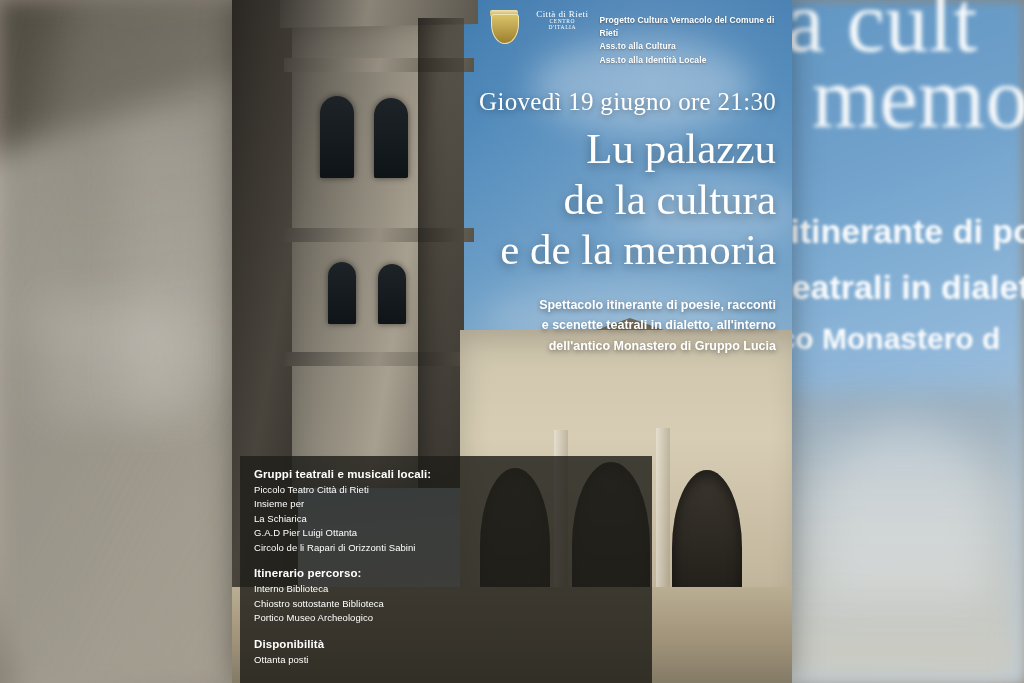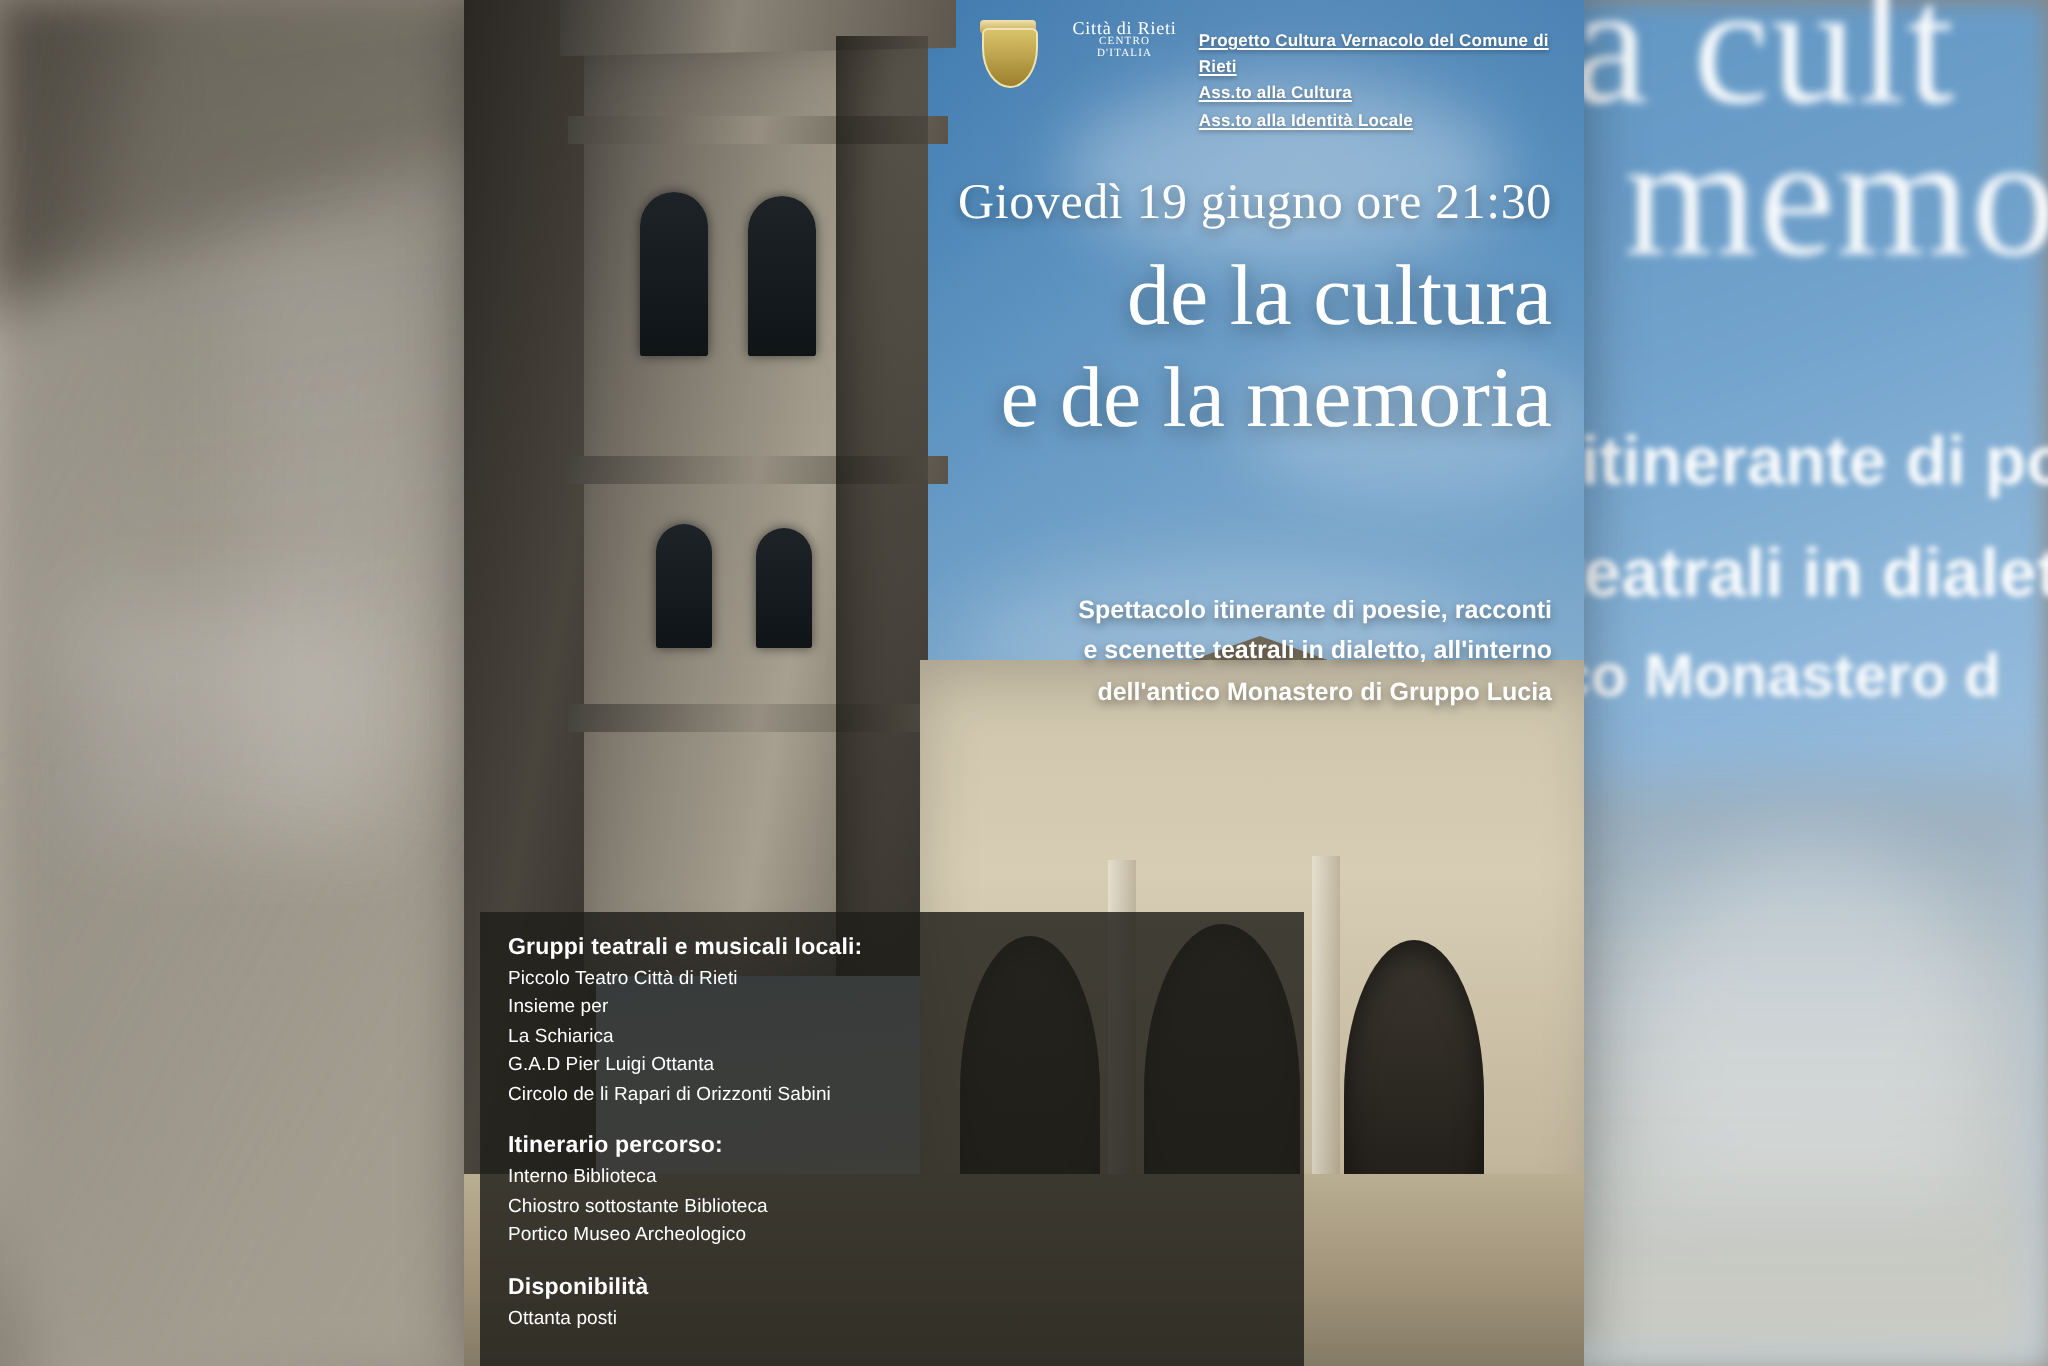--- a/index.html
+++ b/index.html
@@ -250,21 +250,20 @@
   .crest-t1 { font-size: 9px; letter-spacing: .4px; }
   .crest-t2 { font-size: 5.5px; letter-spacing: .6px; }
   .header-lines {
     color: #ffffff;
     font-size: 8.5px;
     line-height: 1.55;
     font-weight: bold;
     letter-spacing: .1px;
     text-shadow: 0 1px 2px rgba(0,0,0,.35);
     padding-top: 4px;
-    text-decoration: underline;
   }
 
   
   .date-line {
     position: absolute;
     right: 16px;
     top: 88px;
     width: 420px;
     text-align: right;
     color: #ffffff;
@@ -389,20 +388,21 @@
       <div class="header-lines">
         <div>Progetto  Cultura Vernacolo del Comune di Rieti</div>
         <div>Ass.to  alla Cultura</div>
         <div>Ass.to alla Identità Locale</div>
       </div>
     </div>
 
     <div class="date-line">Giovedì 19 giugno ore 21:30</div>
 
     <div class="title">
+      <div>Lu palazzu</div>
       <div>de la cultura</div>
       <div>e de la memoria</div>
     </div>
 
     <div class="subtitle">
       <div>Spettacolo itinerante di poesie, racconti</div>
       <div>e scenette teatrali in dialetto, all'interno</div>
       <div>dell'antico Monastero di Gruppo Lucia</div>
     </div>
 

